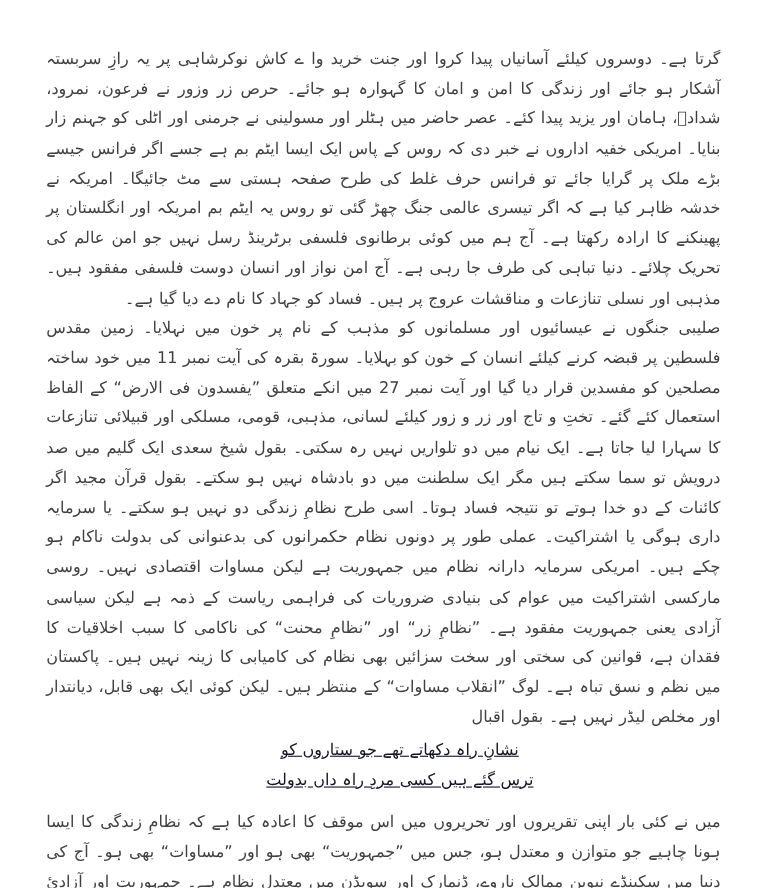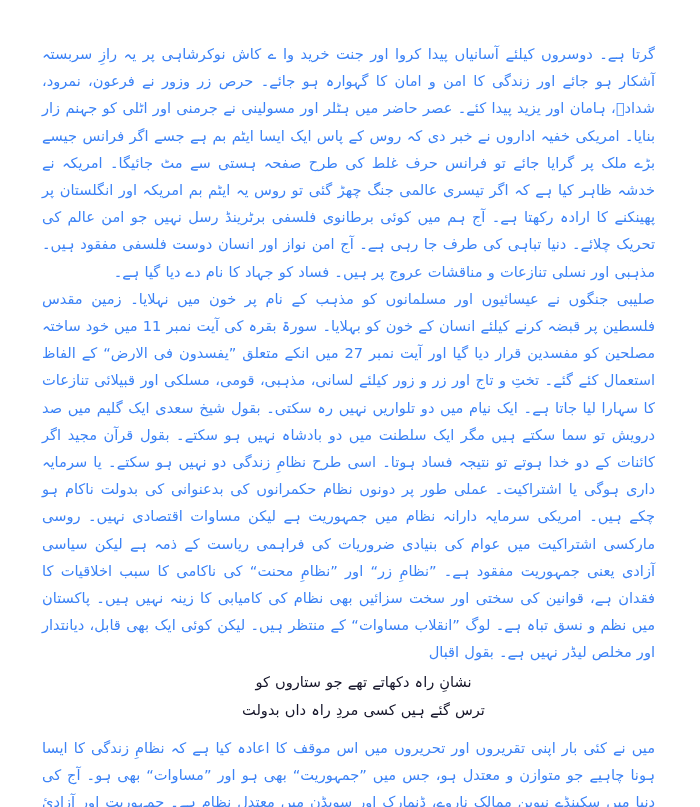--- a/index.html
+++ b/index.html
@@ -34,29 +34,30 @@
     letter-spacing: 0;
     word-spacing: 0.5px;
   }
 
   .para {
     margin: 0 0 0 0;
     padding: 0;
     direction: rtl;
     text-align: justify;
     text-align-last: right;
-    color: #3b82f6;
+    color: #404040;
     font-size: 14.6px;
     line-height: 27.2px;
   }
 
   .verse-block {
     direction: rtl;
     margin: 0;
     padding: 2px 0 2px 0;
+    text-decoration: underline;
   }
 
   .verse-line {
     direction: rtl;
     text-align: center;
     margin: 0;
     padding: 0 0 0 30px;
     font-size: 14.6px;
     line-height: 28px;
     color: #141428;

